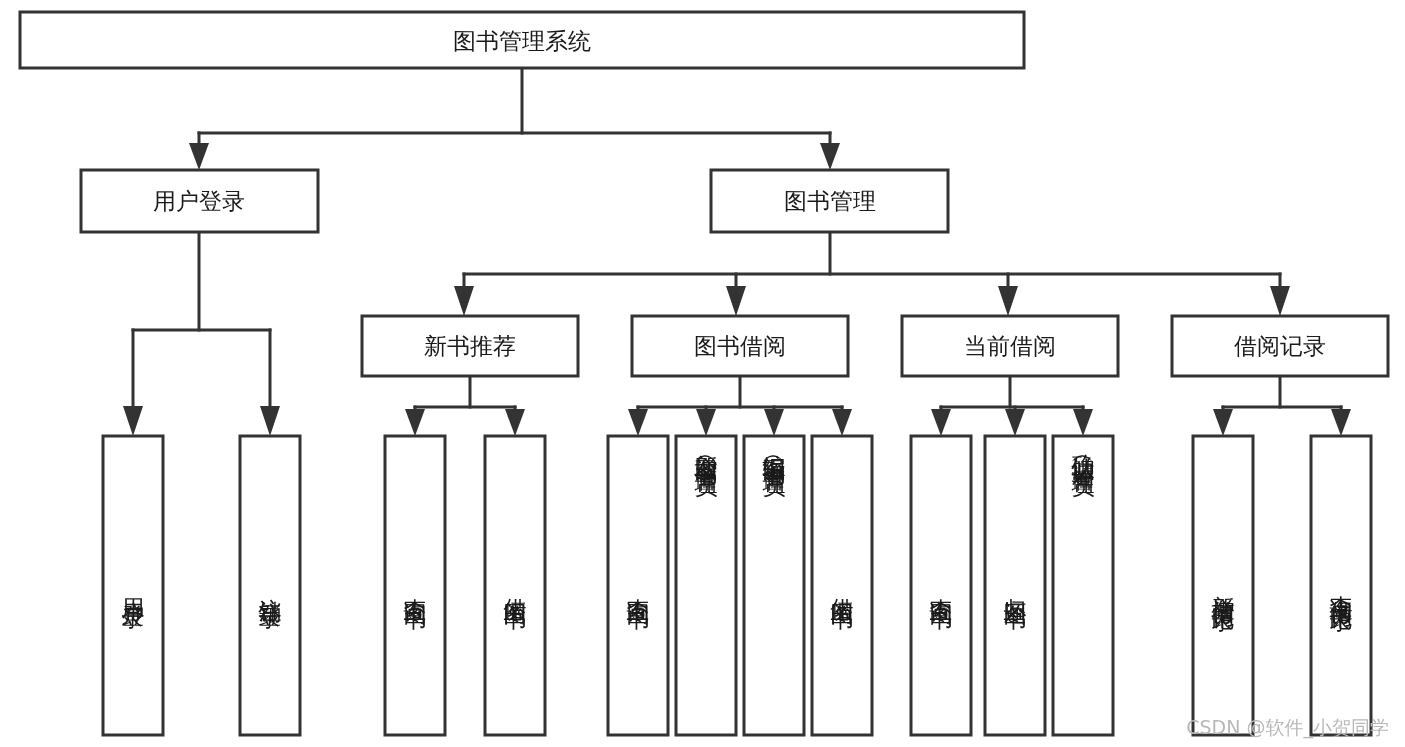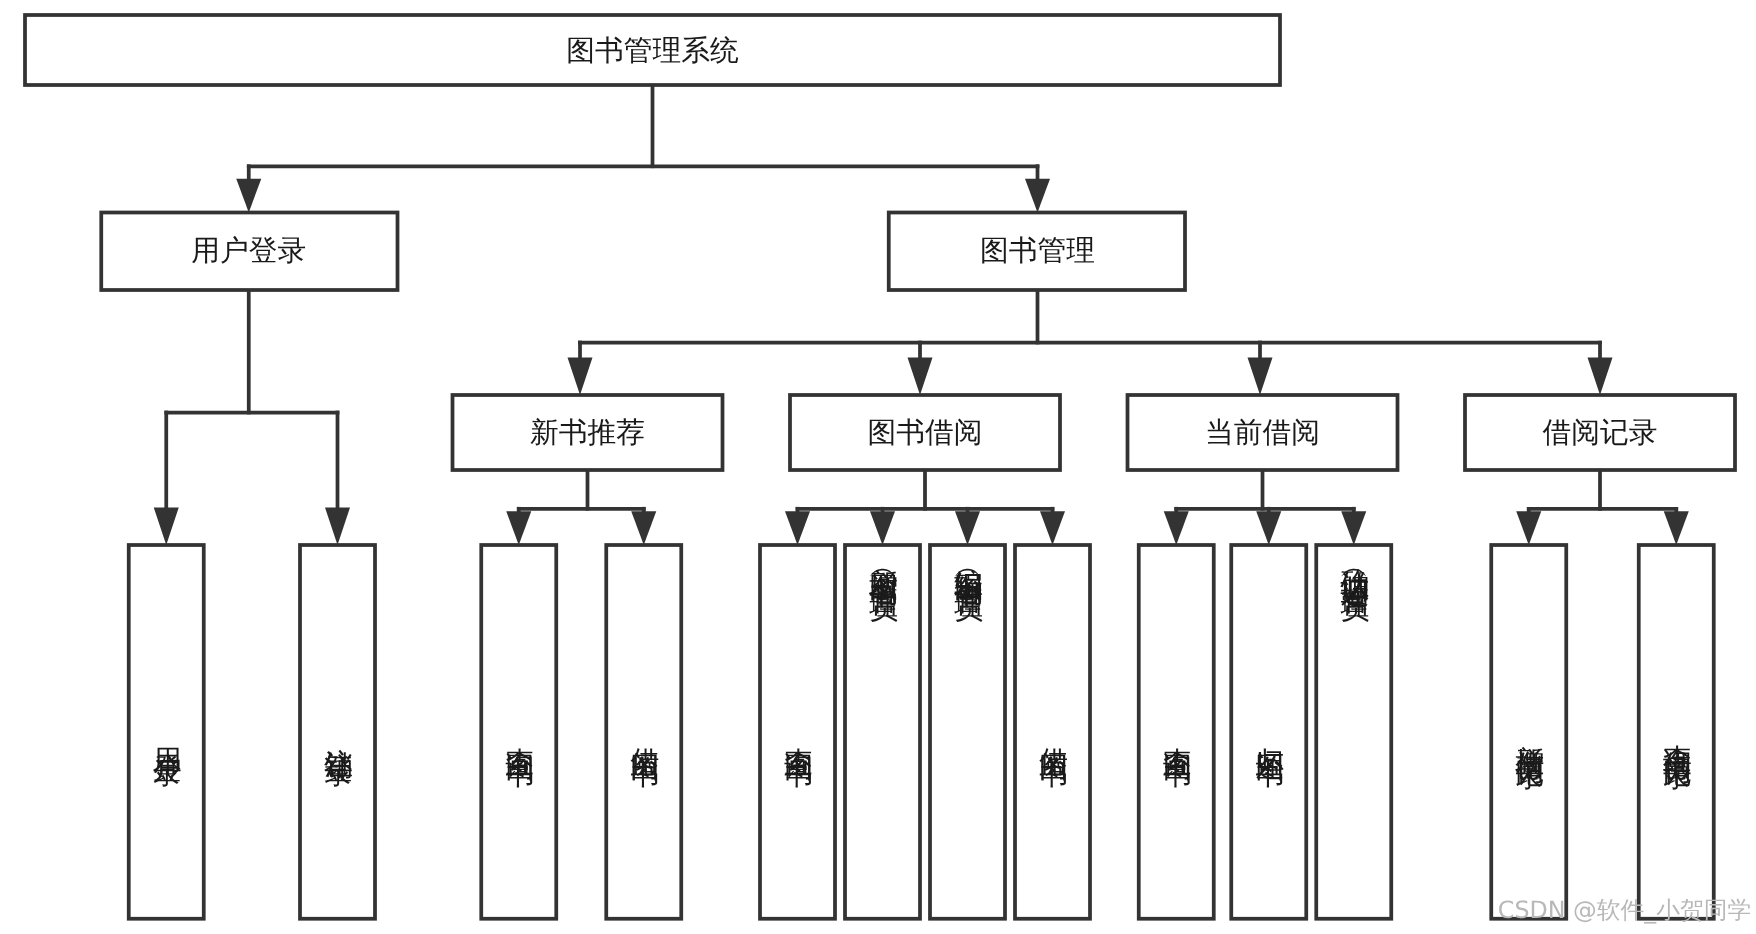--- a/index.html
+++ b/index.html
@@ -56,21 +56,21 @@
     text-orientation: upright;
     font-family: "DejaVu Sans", "Liberation Sans", sans-serif;
     font-size: 23px;
     line-height: 1.26;
     color: #1a1a1a;
     letter-spacing: 3px;
     white-space: nowrap;
   }
   .watermark {
     position: absolute;
-    right: 4px;
+    right: 16px;
     bottom: 6px;
     font-family: "DejaVu Sans", "Liberation Sans", sans-serif;
     font-size: 19px;
     color: #b8b8b8;
     white-space: nowrap;
     pointer-events: none;
   }
 </style>
 </head>
 <body>

